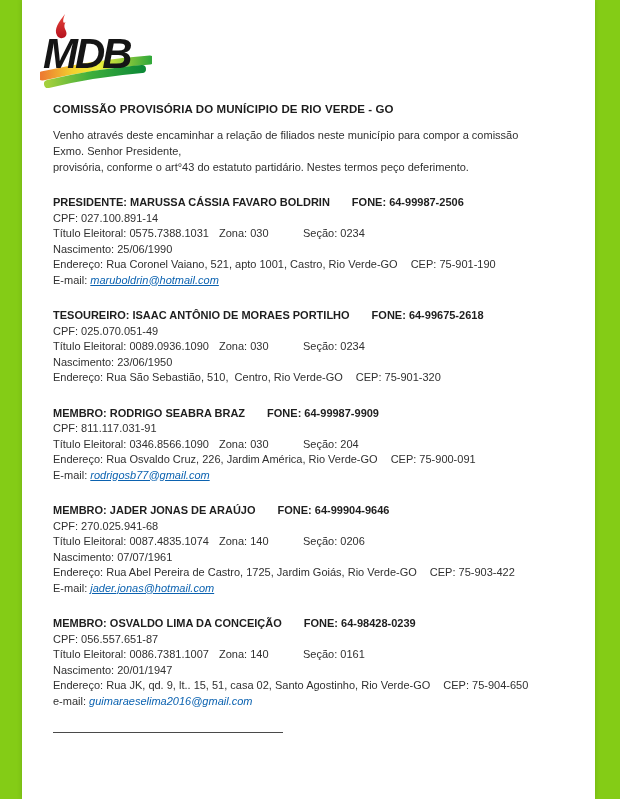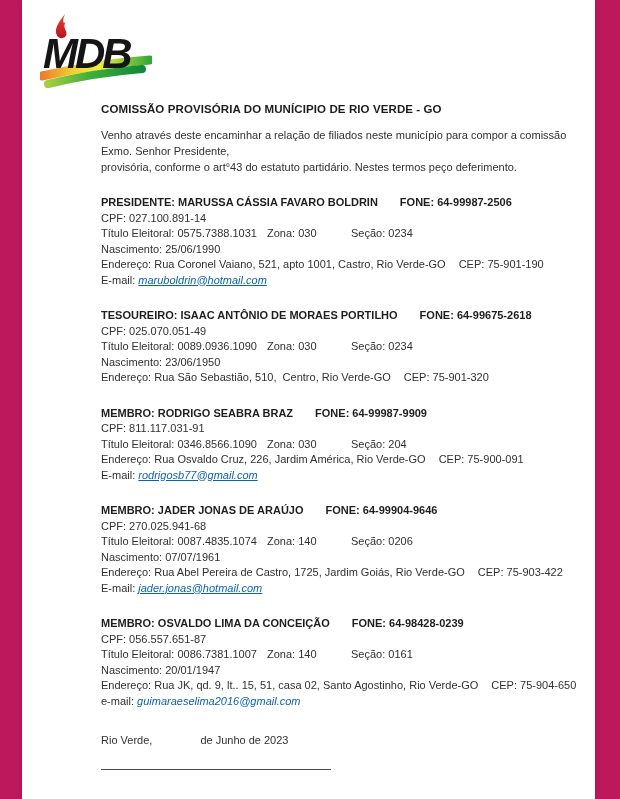--- a/index.html
+++ b/index.html
@@ -1,29 +1,29 @@
 <!DOCTYPE html>
 <html><head>
 <meta charset="utf-8">
 <style>
   * { margin:0; padding:0; box-sizing:border-box; }
   html,body { background:#efeef3; }
   .viewport {
     position:relative; width:620px; height:799px;
-    background:#be185d; overflow:hidden;
+    background:#84cc16; overflow:hidden;
     font-family:"Liberation Sans", sans-serif;
   }
   .page {
     position:absolute; top:0; left:22px; width:573px; height:799px;
     background:#ffffff;
     box-shadow:0 0 5px rgba(0,0,0,0.15);
     overflow:hidden;
   }
   .logo { margin:14px 0 0 18px; width:112px; height:76px; }
-  .content { padding-left:79px; padding-right:4px; }
+  .content { padding-left:31px; padding-right:4px; }
   .title {
     margin-top:13px; font-size:11.5px; font-weight:bold;
     color:#1c1c1c; letter-spacing:.1px; white-space:pre;
   }
   .intro { margin-top:12px; }
   .iline { font-size:11px; line-height:16px; color:#303030; white-space:pre; }
   #members { margin-top:20px; }
   .member { margin-bottom:20px; }
   .line { font-size:11px; line-height:15.5px; color:#303030; white-space:pre; }
   .head span { font-weight:bold; color:#1e1e1e; }
@@ -121,19 +121,18 @@
   <div class="member">
     <div class="line head"><span>MEMBRO: OSVALDO LIMA DA CONCEIÇÃO</span><span class="fone">FONE: 64-98428-0239</span></div>
     <div class="line">CPF: 056.557.651-87</div>
     <div class="line"><span class="col1">Título Eleitoral: 0086.7381.1007</span><span class="col2">Zona: 140</span><span>Seção: 0161</span></div>
     <div class="line">Nascimento: 20/01/1947</div>
     <div class="line"><span>Endereço: Rua JK, qd. 9, lt.. 15, 51, casa 02, Santo Agostinho, Rio Verde-GO</span><span class="cep">CEP: 75-904-650</span></div>
     <div class="line email-row"><span>e-mail:</span> <a class="email no-underline">guimaraeselima2016@gmail.com</a></div>
   </div>
 </div>
 
-      <div class="footer"><span>Rio Verde,</span><span class="date">de Junho de 2023</span></div>
 
       <div class="sigline"></div>
     </div>
 
   </div>
 </div>
 
 </body></html>

